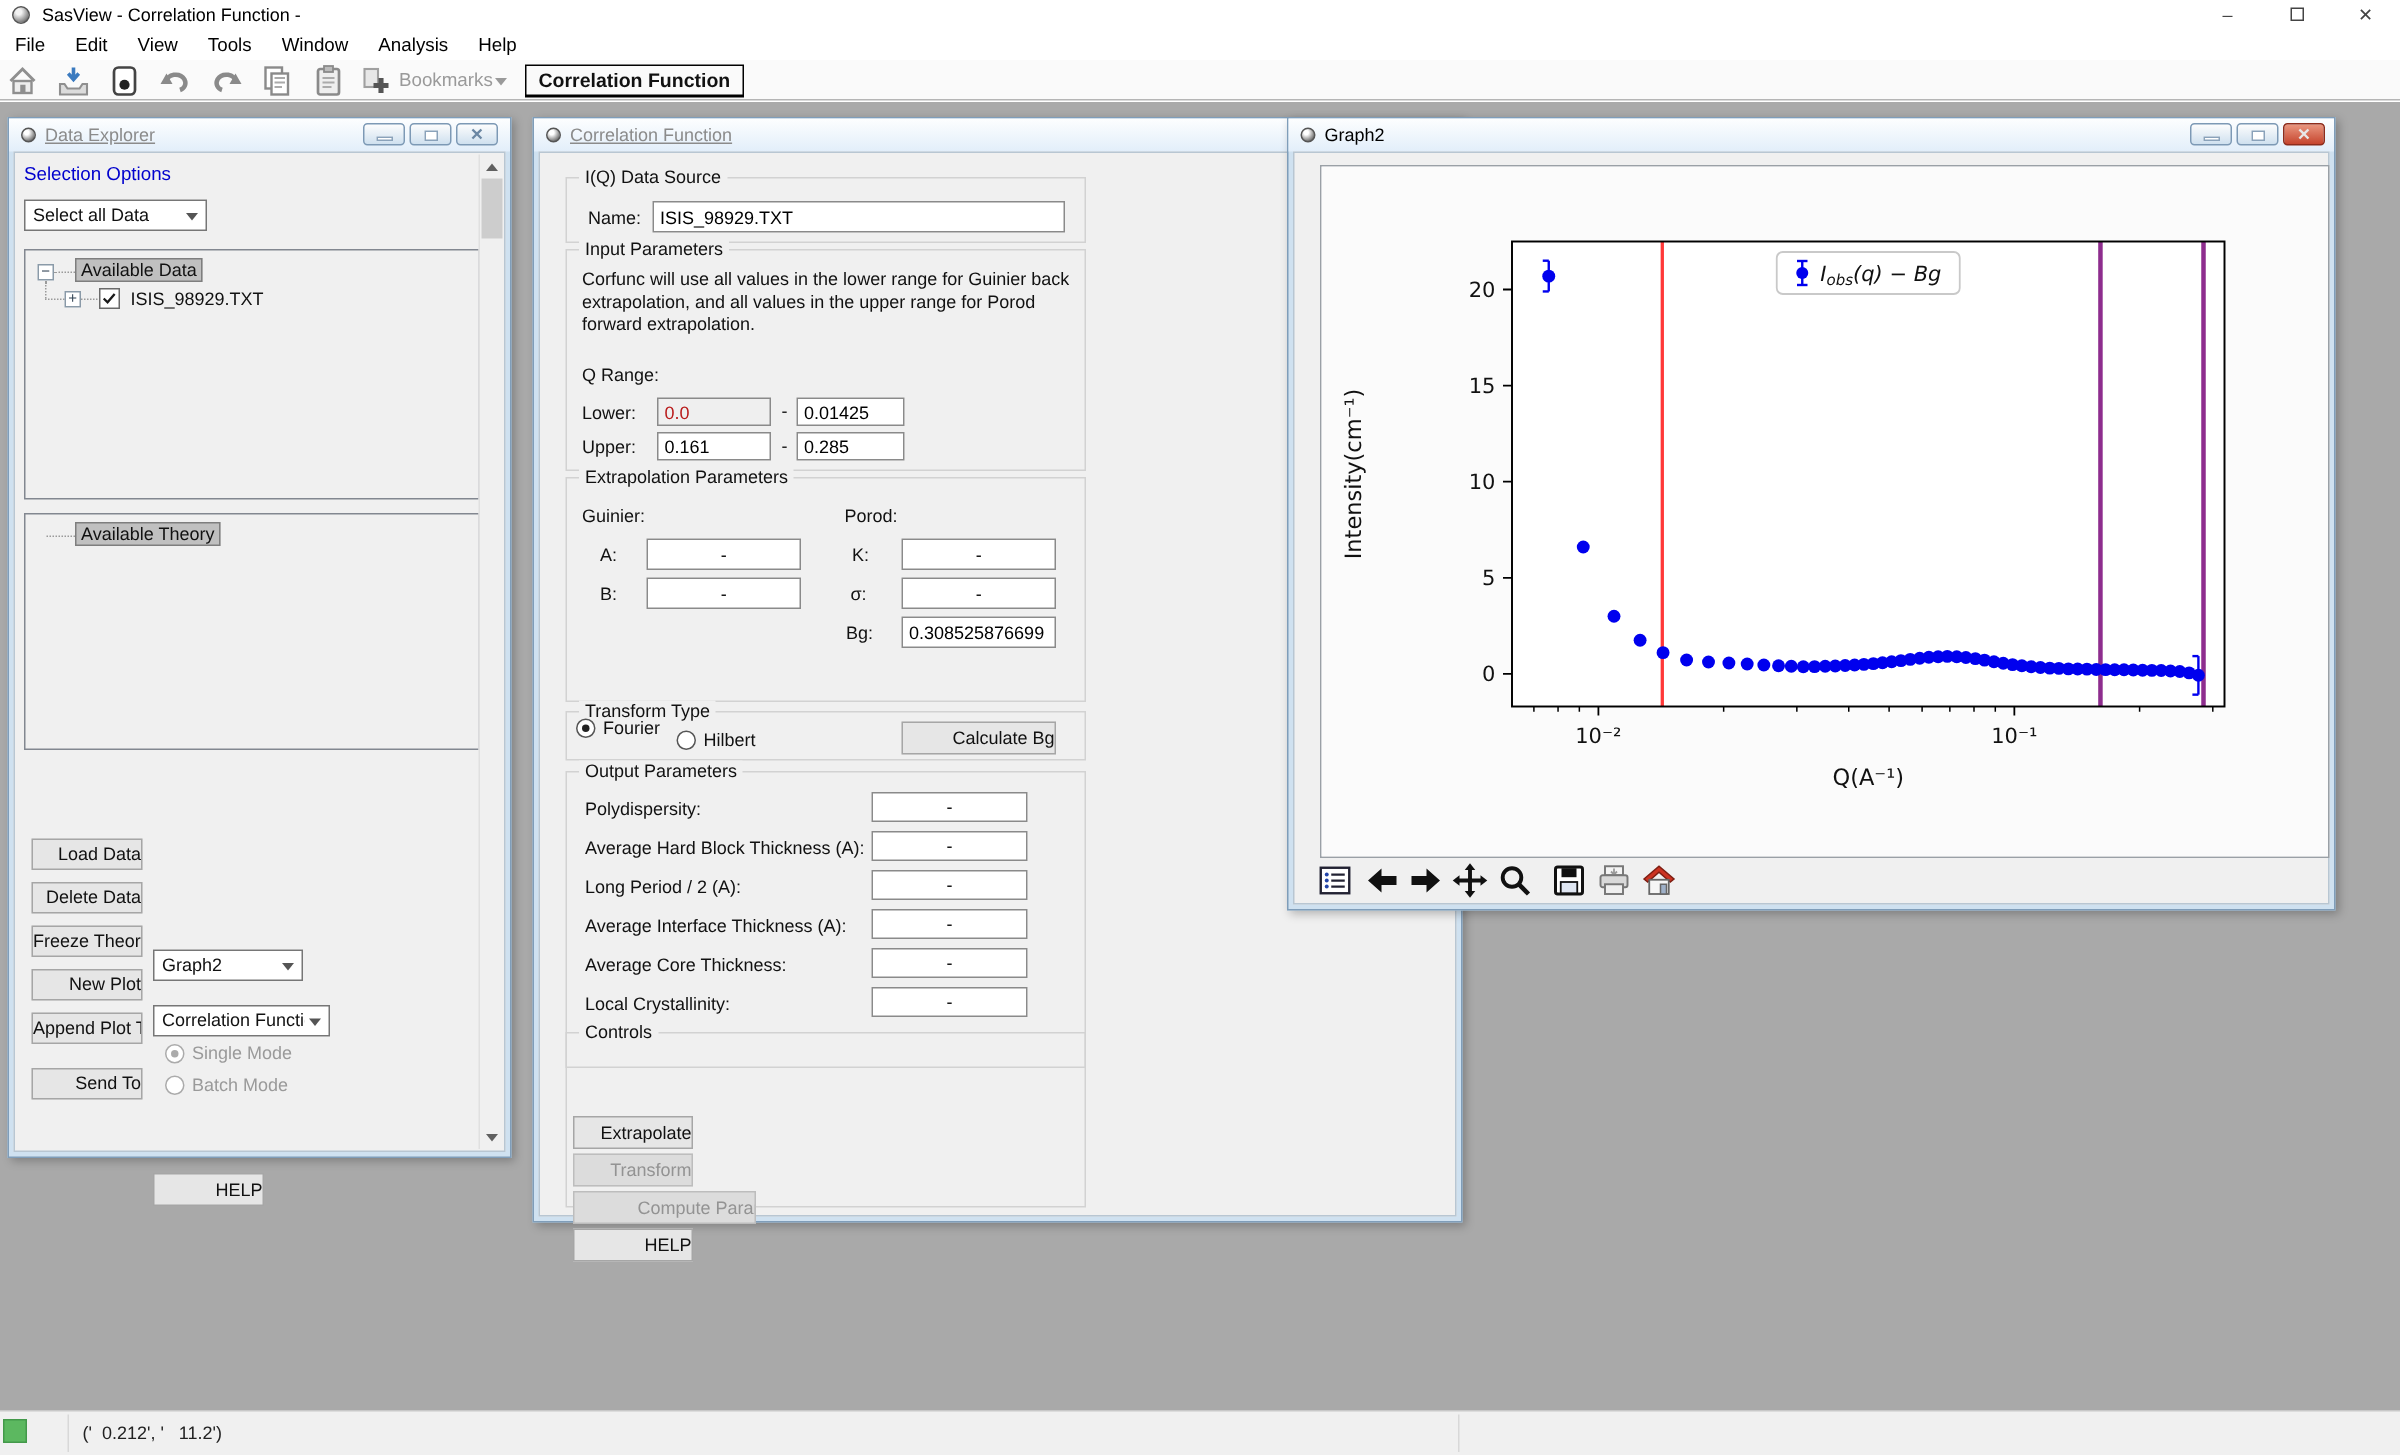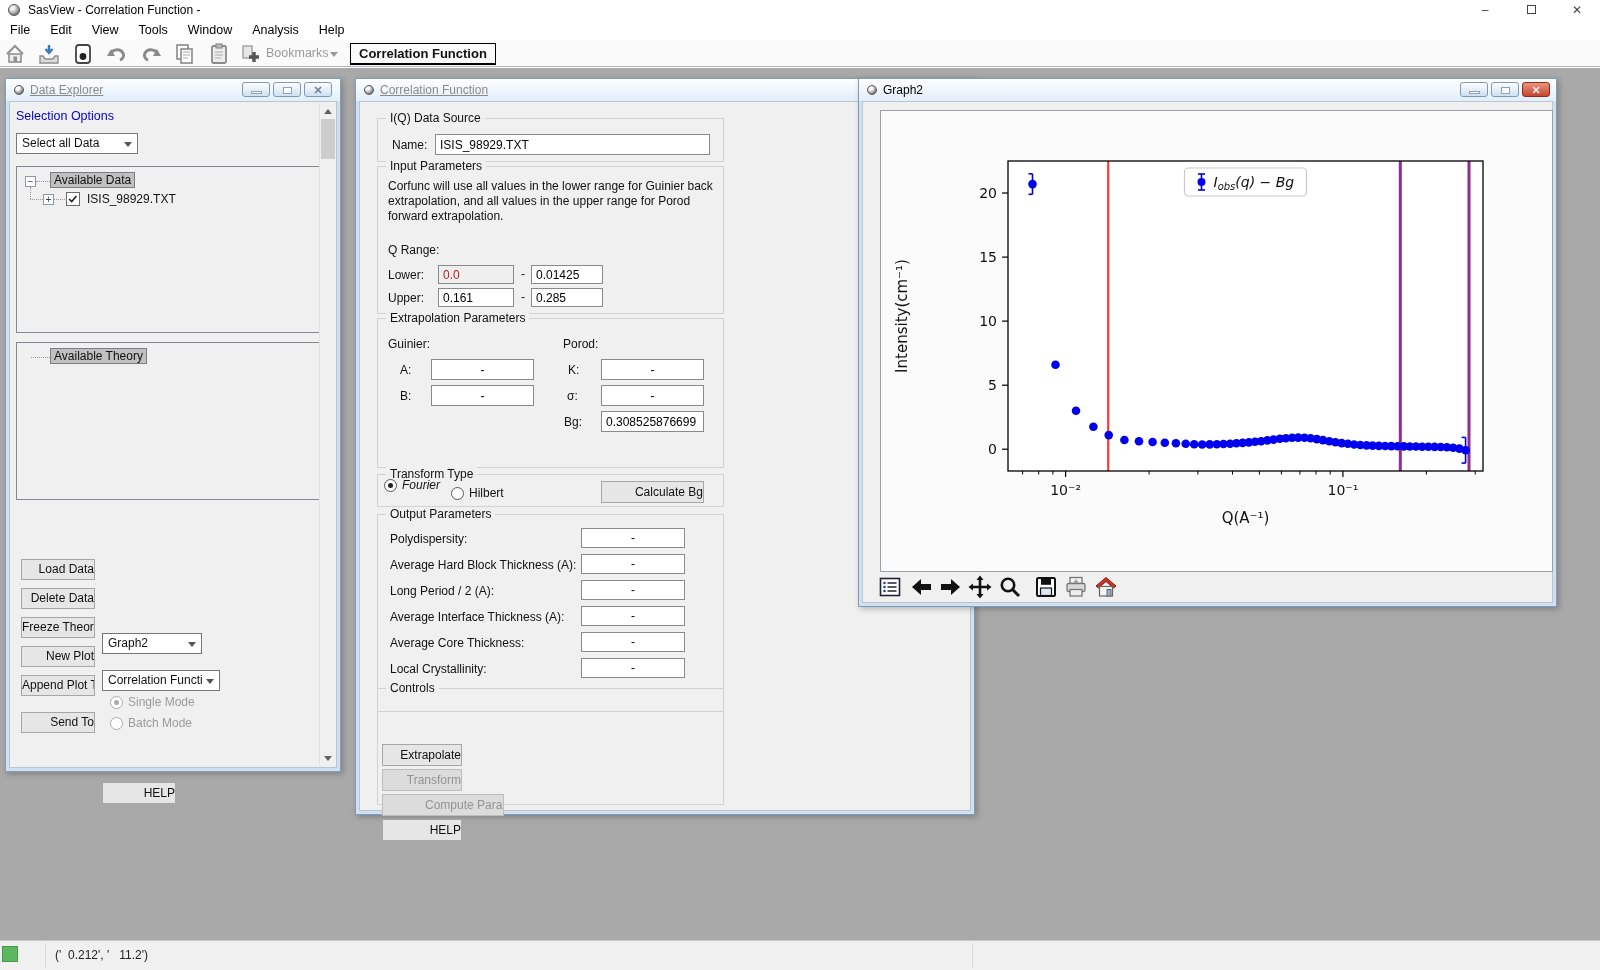--- a/index.html
+++ b/index.html
@@ -292,21 +292,21 @@
           <input class="fld fld-c" style="left: 223px; top: 40px; width: 103px; height: 21px;" value="-">
           <span class="lbl" style="left:189px; top:70px;">σ:</span>
           <input class="fld fld-c" style="left: 223px; top: 66px; width: 103px; height: 21px;" value="-">
           <span class="lbl" style="left:186px; top:96px;">Bg:</span>
           <input class="fld" style="left: 223px; top: 92px; width: 103px; height: 21px;" value="0.308525876699">
           <div class="btn" style="left:223px; top:120px; width:103px; height:22px; line-height:20px;">Calculate Bg</div>
         </div>
 
         <div class="gb" style="left:17px; top:372px; width:347px; height:33px;">
           <span class="gb-legend">Transform Type</span>
-          <div class="radio" style="left:6px; top:3px;font-style:italic;">
+          <div class="radio" style="left:6px; top:3px;">
             <span class="rdot sel"></span>
             <span>Fourier</span>
           </div>
           <div class="radio" style="left:73px; top:11px;">
             <span class="rdot"></span>
             <span>Hilbert</span>
           </div>
         </div>
 
         <div class="gb" style="left:17px; top:412px; width:347px; height:198px;">

